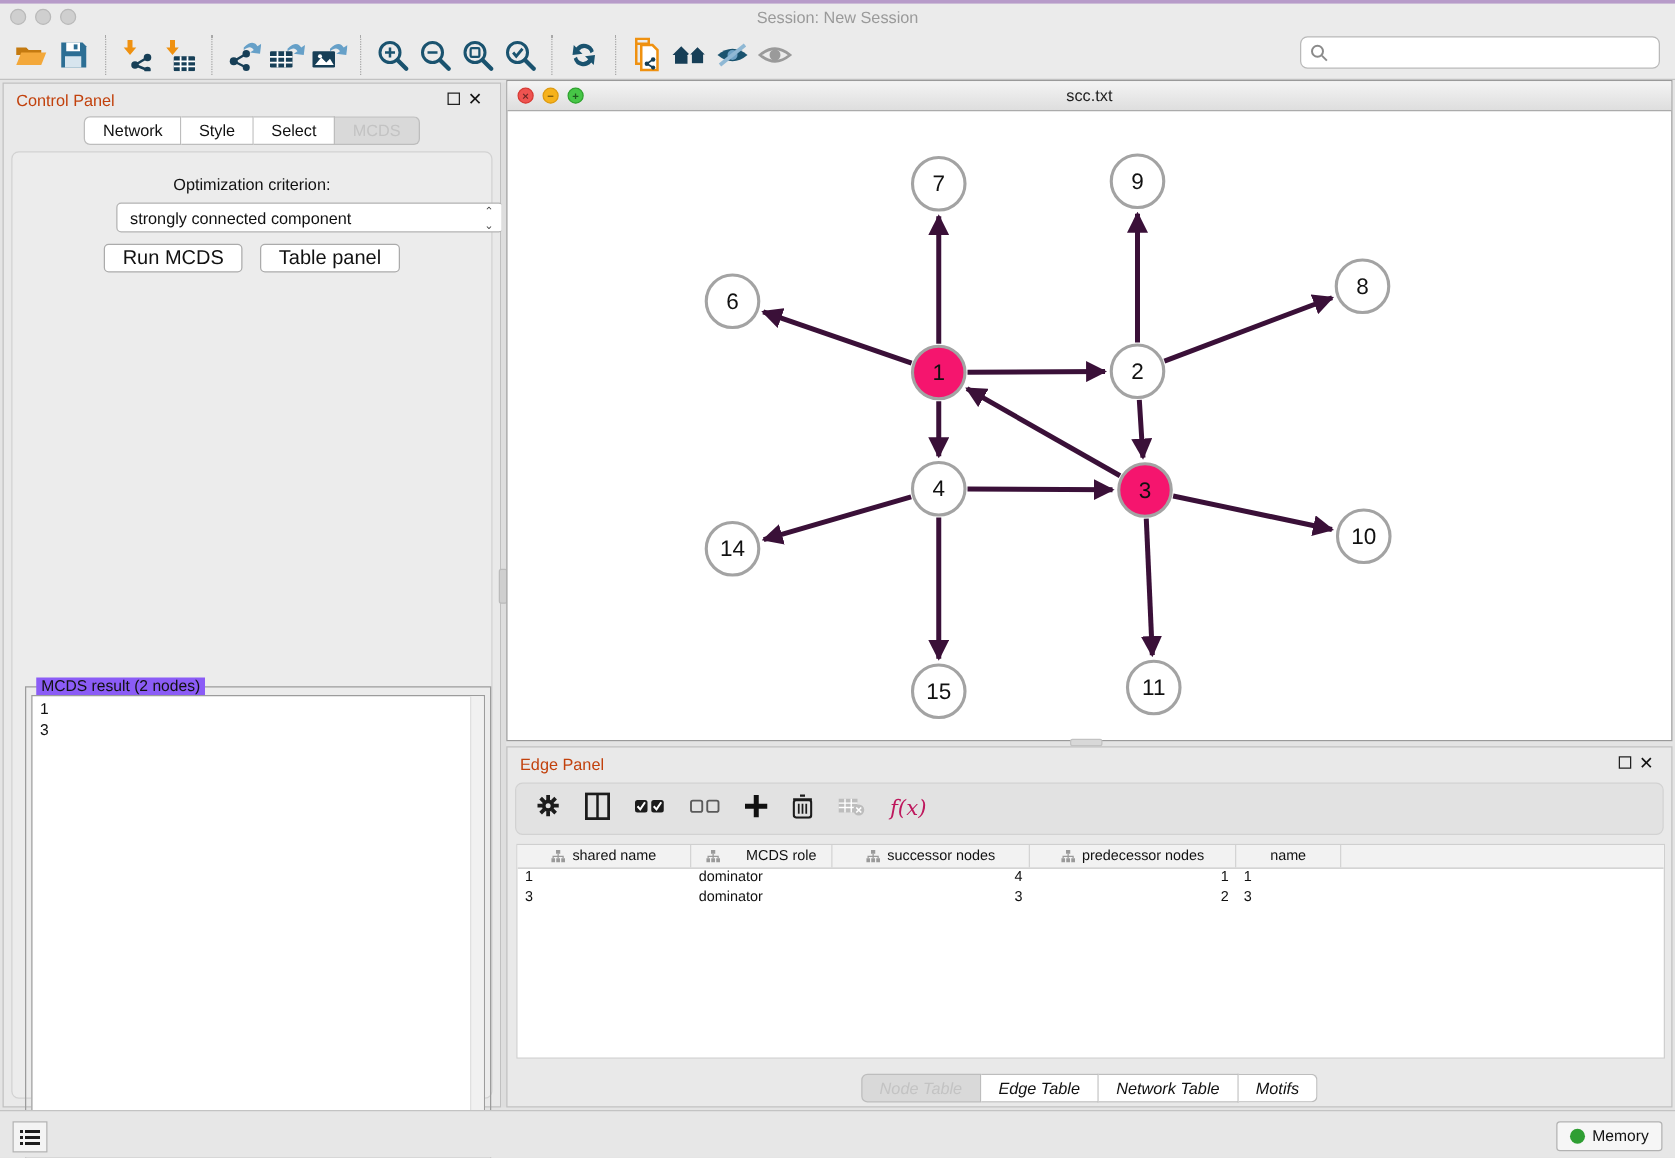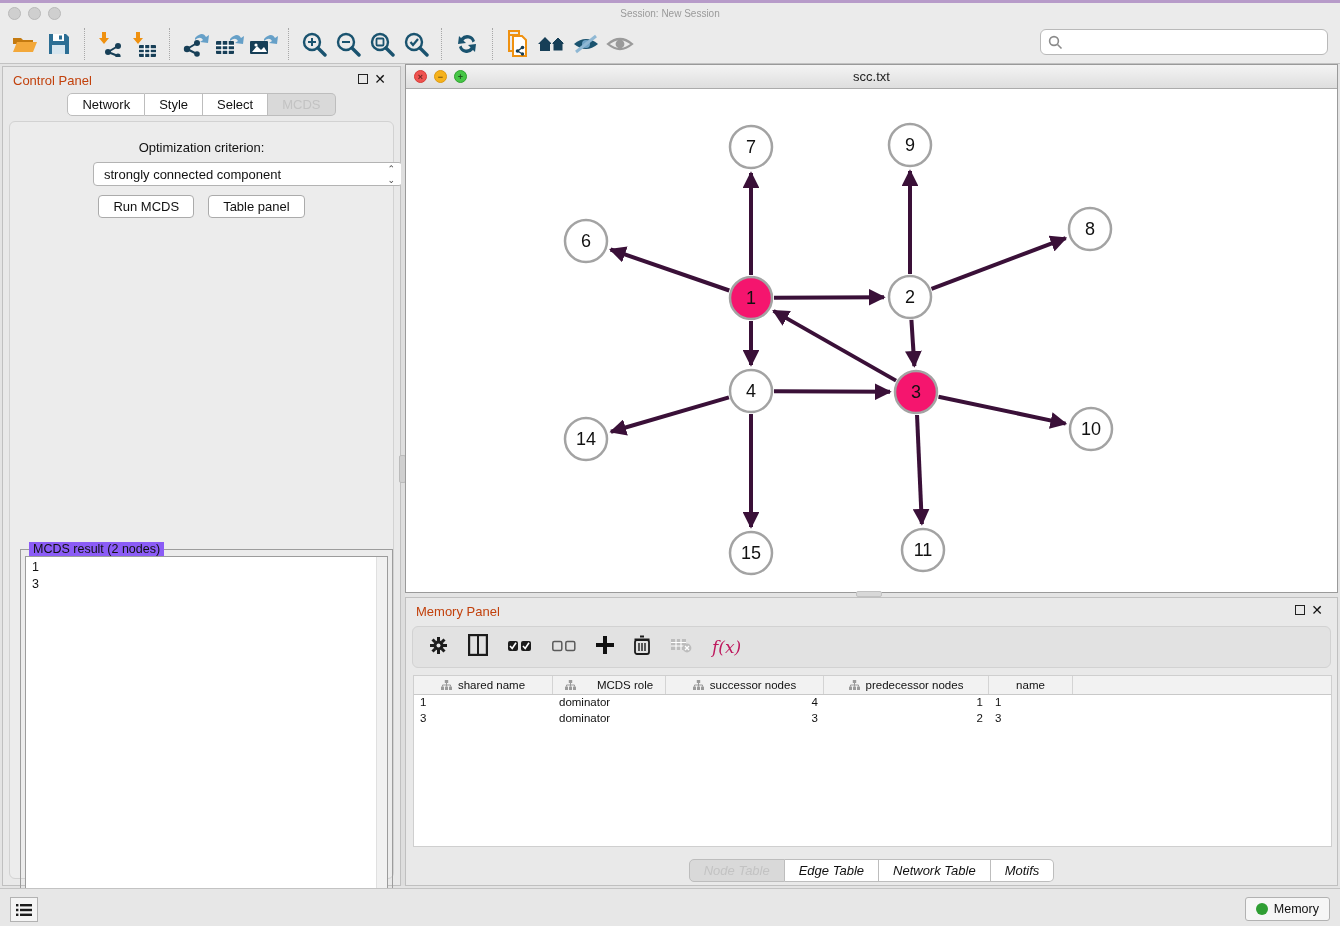--- a/index.html
+++ b/index.html
@@ -4,21 +4,21 @@
 <style>
   *{box-sizing:border-box;margin:0;padding:0;}
   html,body{width:1340px;height:926px;}
   body{font-family:"Liberation Sans","DejaVu Sans",sans-serif;background:#e4e4e4;position:relative;overflow:hidden;}
   .abs{position:absolute;}
 
   
   #top-edge{left:0;top:0;width:1340px;height:3px;background:#b79bc9;}
   #titlebar{left:0;top:3px;width:1340px;height:21px;background:#ebebeb;}
   #titlebar .tl{position:absolute;top:4px;width:13px;height:13px;border-radius:50%;background:#cfcfcf;border:1px solid #b9b9b9;}
-  #win-title{width:100%;text-align:center;color:#9a9a9a;font-size:10px;line-height:21px;}
+  #win-title{width:100%;text-align:center;color:#9a9a9a;font-size:13px;line-height:21px;}
 
   
   #toolbar{left:0;top:24px;width:1340px;height:40px;background:#ebebeb;border-bottom:1px solid #c2c2c2;display:flex;align-items:center;padding-left:8px;}
   .ticon{width:34px;height:32px;display:flex;align-items:center;justify-content:center;flex:0 0 auto;}
   .tsep{width:1px;height:32px;margin:0 8px;border-left:1px dotted #a8a8a8;flex:0 0 auto;}
   #search-wrap{position:absolute;right:12px;top:5px;width:288px;height:26px;background:#fff;border:1px solid #b9b9b9;border-radius:6px;display:flex;align-items:center;padding-left:7px;}
   #search-input{border:none;outline:none;flex:1;font-size:13px;background:transparent;height:22px;}
 
   
   #control-panel{left:2px;top:66px;width:399px;height:820px;background:#e9e9e9;border:1px solid #c0c0c0;}
@@ -28,21 +28,21 @@
   .ph-close{position:absolute;top:4px;font-size:14px;font-weight:bold;color:#111;line-height:16px;}
   .tabs{display:flex;justify-content:center;}
   .tab{font-size:13px;padding:3px 14px;background:#fff;border:1px solid #bdbdbd;border-left:none;color:#111;}
   .tab:first-child{border-left:1px solid #bdbdbd;border-radius:5px 0 0 5px;}
   .tab:last-child{border-radius:0 5px 5px 0;}
   .tab.sel{background:#d9d9d9;color:#c3c3c3;}
   #cp-content{position:absolute;left:6px;top:54px;width:385px;height:758px;background:#ececec;border:1px solid #d2d2d2;border-radius:6px;}
   #opt-label{width:100%;text-align:center;font-size:13px;color:#111;top:18px;position:absolute;}
   #criterion-select{position:absolute;left:38px;top:40px;width:310px;height:24px;background:#fff;border:1px solid #b3b3b3;border-radius:4px;font-size:13px;display:flex;align-items:center;padding-left:10px;color:#111;margin-left:45px;}
   #criterion-select .chev{position:absolute;right:7px;top:1px;font-size:9px;color:#444;line-height:11px;text-align:center;}
-  .btn{background:#fff;border:1px solid #ababab;border-radius:4px;font-size:13px;color:#111;height:23px;padding:0 14px;display:inline-flex;align-items:center;}
+  .btn{background:#fff;border:1px solid #ababab;border-radius:4px;font-size:16px;color:#111;height:23px;padding:0 14px;display:inline-flex;align-items:center;}
   #cp-buttons{position:absolute;top:73px;width:100%;display:flex;justify-content:center;gap:14px;}
   #mcds-fieldset{position:absolute;left:10px;top:427px;width:373px;height:378px;border:1px solid #9c9c9c;}
   #mcds-legend{position:absolute;left:8px;top:-8px;background:#8b5cf6;padding:0 4px;font-size:12.5px;color:#111;}
   #mcds-textarea{position:absolute;left:4px;top:6px;right:4px;bottom:4px;background:#fff;border:1px solid #9c9c9c;font-size:12.5px;line-height:17px;padding:2px 6px;color:#111;}
   #mcds-scroll{position:absolute;right:0;top:0;bottom:0;width:11px;background:#f1f1f1;border-left:1px solid #e0e0e0;}
 
   
   #vsplit{left:401px;top:66px;width:4px;height:820px;background:#dedede;}
   #vsplit-handle{left:399px;top:455px;width:7px;height:28px;background:#cfcfcf;border:1px solid #bbb;border-radius:2px;}
   #hsplit-handle{left:856px;top:591px;width:26px;height:6px;background:#d8d8d8;border:1px solid #c2c2c2;border-radius:2px;}
@@ -307,21 +307,21 @@
       <circle cx="180" cy="350" r="21" fill="#ffffff" stroke="#a3a3a3" stroke-width="2.5"></circle>
       <text x="180" y="356" text-anchor="middle" font-size="18" fill="#111" font-family="&quot;Liberation Sans&quot;,sans-serif">14</text>
       <circle cx="345" cy="464" r="21" fill="#ffffff" stroke="#a3a3a3" stroke-width="2.5"></circle>
       <text x="345" y="470" text-anchor="middle" font-size="18" fill="#111" font-family="&quot;Liberation Sans&quot;,sans-serif">15</text>
     </svg>
 </div>
 <div id="hsplit-handle" class="abs"></div>
 
 <div id="table-panel" class="abs">
   <div class="panel-head">
-    <span class="ph-title">Memory Panel</span>
+    <span class="ph-title">Edge Panel</span>
     <span class="ph-float" style="right:32px"></span>
     <span class="ph-close" style="right:14px">✕</span>
   </div>
   <div id="tp-toolbar">
     <span>
       <svg width="19" height="19">
           <g fill="#1c1c1c">
             <circle cx="9.5" cy="9.5" r="5"></circle>
             <g stroke="#1c1c1c" stroke-width="3">
               <path d="M9.5 1 v4 M9.5 14 v4 M1 9.5 h4 M14 9.5 h4 M3.5 3.5 l2.8 2.8 M12.7 12.7 l2.8 2.8 M15.5 3.5 l-2.8 2.8 M6.3 12.7 l-2.8 2.8"></path>

